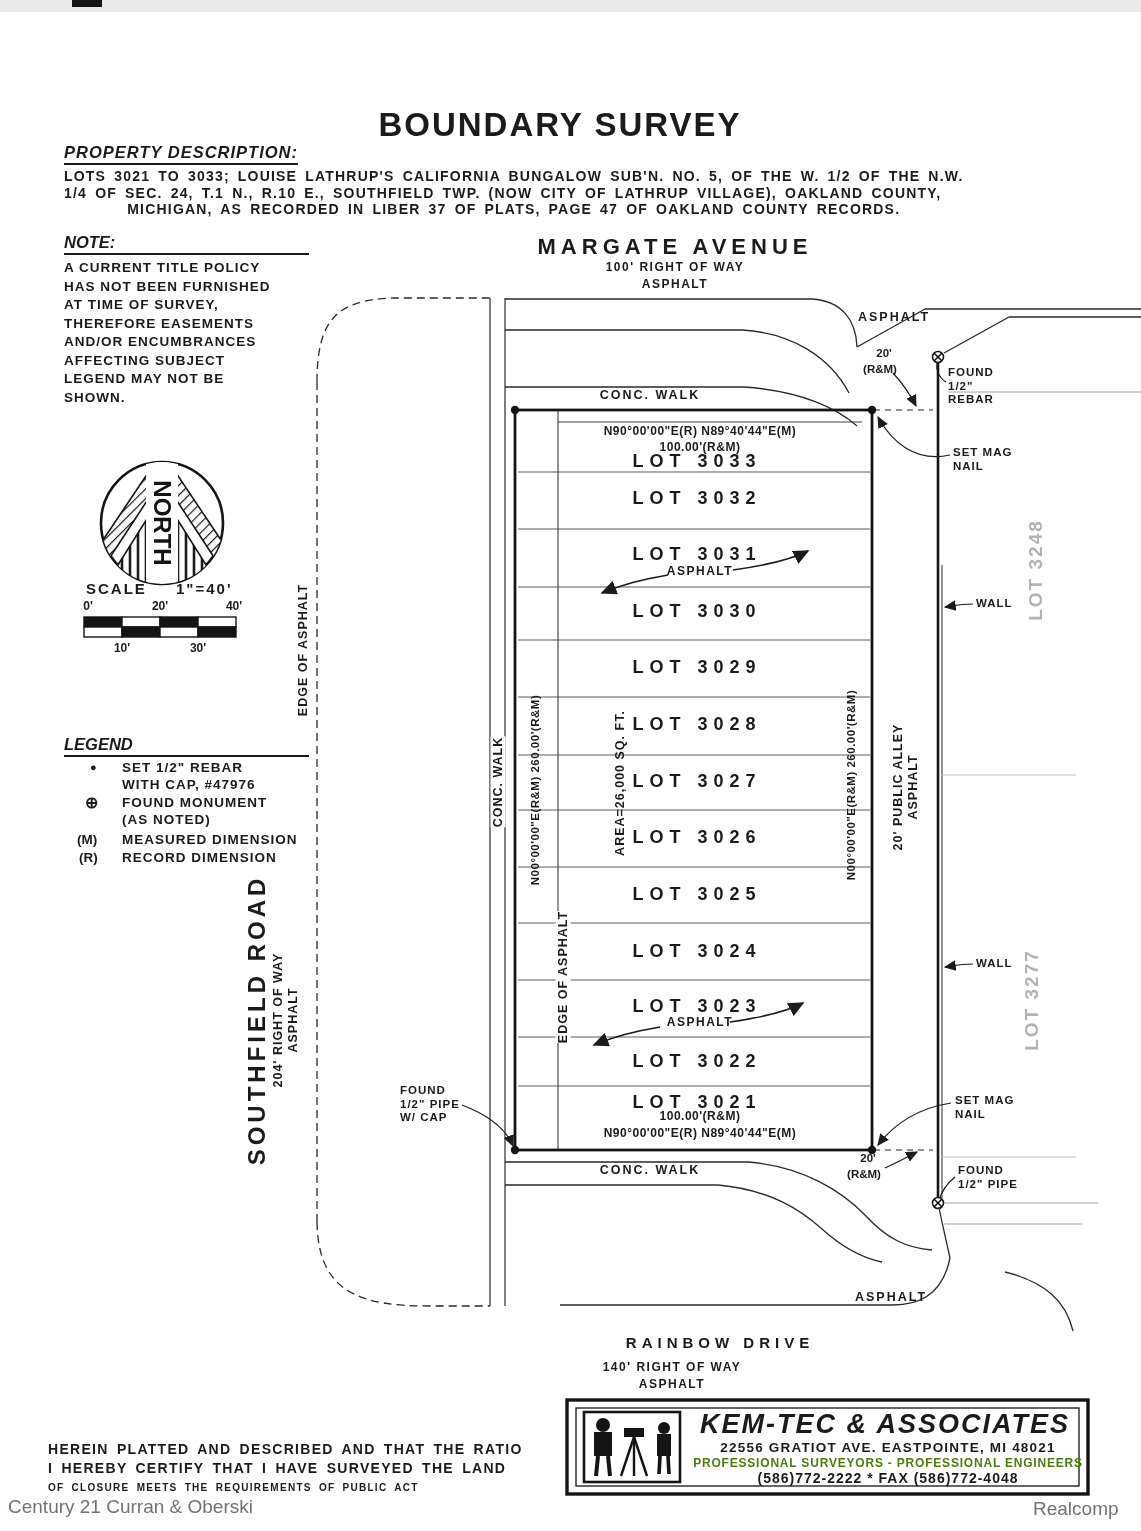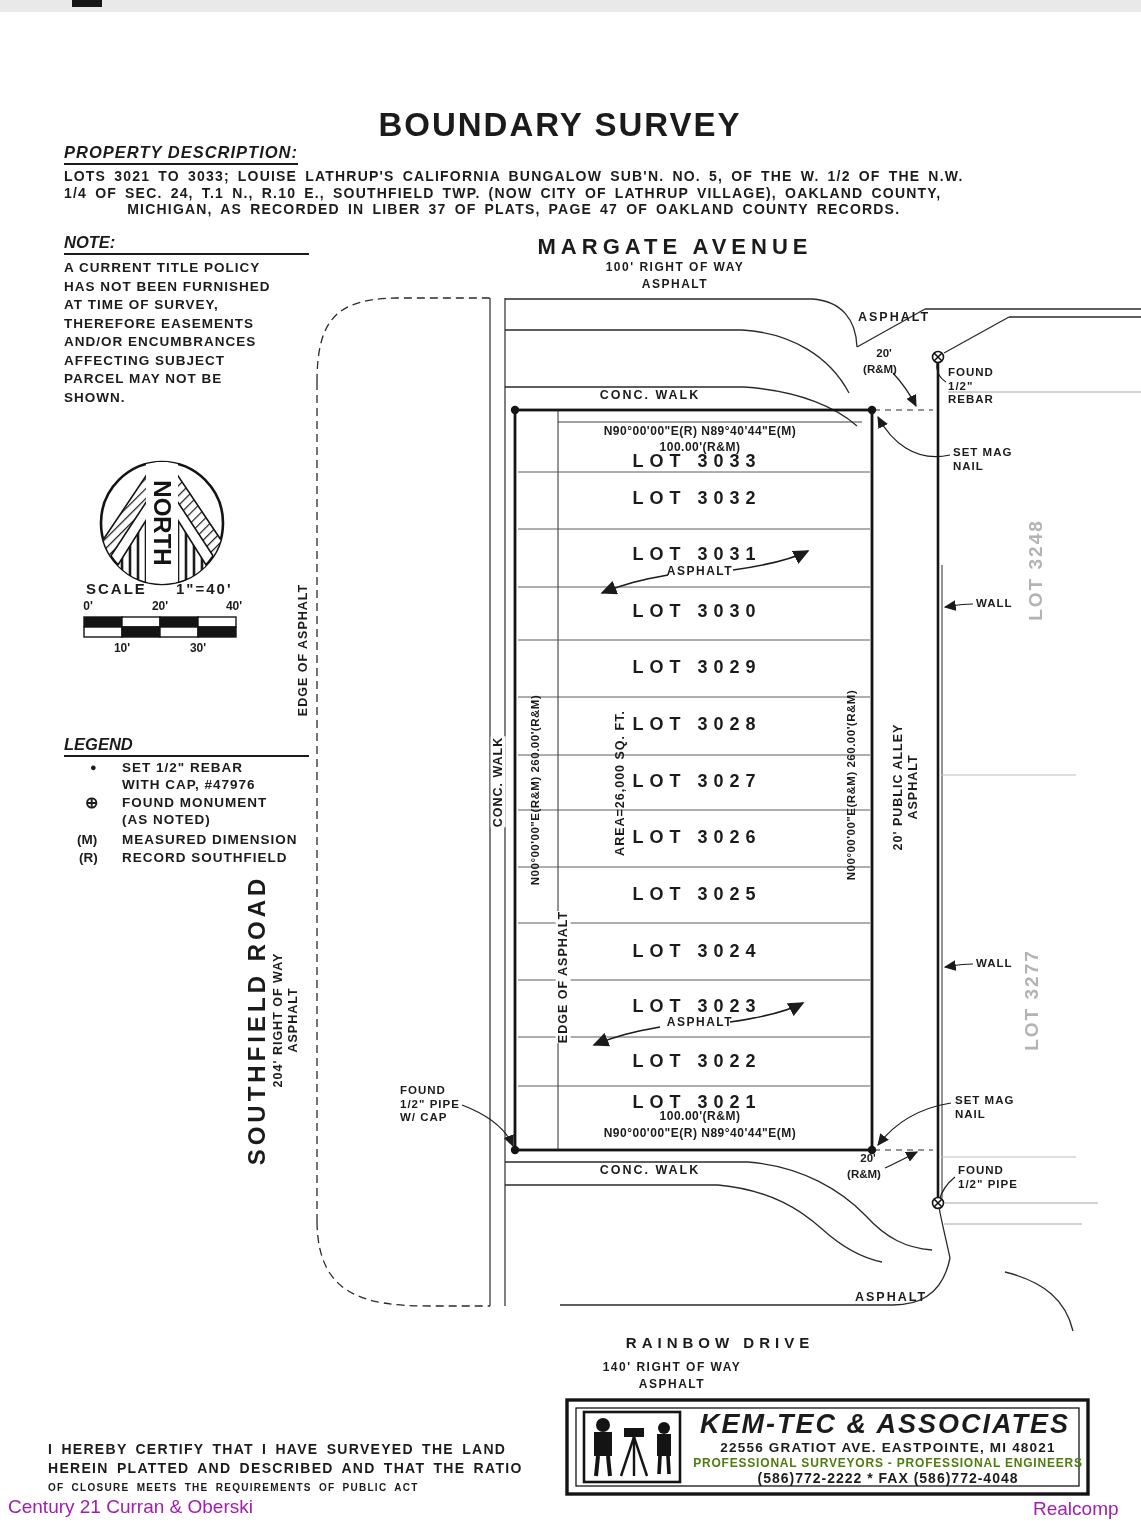--- a/index.html
+++ b/index.html
@@ -3,21 +3,21 @@
 <meta charset="utf-8">
 <style>
   html,body{margin:0;padding:0;background:#ffffff;}
   #page{position:relative;width:1141px;height:1531px;background:#ffffff;overflow:hidden;}
   .abs{position:absolute;}
   .t{font-family:"Liberation Sans",sans-serif;font-weight:bold;color:#1b1b1b;white-space:nowrap;line-height:1.18;}
   .cx{transform:translateX(-50%);text-align:center;}
   .vr{transform:translate(-50%,-50%) rotate(-90deg);text-align:center;}
   .hd{font-style:italic;border-bottom:2.5px solid #1b1b1b;padding-bottom:1px;}
   .gray{color:#b3b3b3;}
-  .wm{font-family:"Liberation Sans",sans-serif;font-weight:400;color:#a21caf;}
+  .wm{font-family:"Liberation Sans",sans-serif;font-weight:400;color:#737373;}
   .scanband{position:absolute;top:0;left:0;width:1141px;height:12px;background:#e9e9e9;}
 </style>
 </head>
 <body>
 
 <div id="page">
 
   <div class="scanband"></div>
 
   <svg class="abs" style="left:0;top:0;z-index:1;" width="1141" height="1531" viewBox="0 0 1141 1531">
@@ -184,21 +184,21 @@
   </div>
 
   <div class="abs t hd" style="left:64px;top:233px;font-size:16.5px;width:245px;z-index:2;">NOTE:</div>
   <div class="abs" style="left:64px;top:259px;z-index:2;">
     <div class="t" style="font-size:13.5px;letter-spacing:1px;line-height:18.5px;">A CURRENT TITLE POLICY</div>
     <div class="t" style="font-size:13.5px;letter-spacing:1px;line-height:18.5px;">HAS NOT BEEN FURNISHED</div>
     <div class="t" style="font-size:13.5px;letter-spacing:1px;line-height:18.5px;">AT TIME OF SURVEY,</div>
     <div class="t" style="font-size:13.5px;letter-spacing:1px;line-height:18.5px;">THEREFORE EASEMENTS</div>
     <div class="t" style="font-size:13.5px;letter-spacing:1px;line-height:18.5px;">AND/OR ENCUMBRANCES</div>
     <div class="t" style="font-size:13.5px;letter-spacing:1px;line-height:18.5px;">AFFECTING SUBJECT</div>
-    <div class="t" style="font-size:13.5px;letter-spacing:1px;line-height:18.5px;">PARCEL MAY NOT BE</div>
+    <div class="t" style="font-size:13.5px;letter-spacing:1px;line-height:18.5px;">LEGEND MAY NOT BE</div>
     <div class="t" style="font-size:13.5px;letter-spacing:1px;line-height:18.5px;">SHOWN.</div>
   </div>
 
   <div class="abs t" style="left:86px;top:580px;font-size:15px;letter-spacing:2px;z-index:2;">SCALE</div>
   <div class="abs t" style="left:176px;top:580px;font-size:15px;letter-spacing:2px;z-index:2;">1"=40'</div>
   <div class="abs t cx" style="left:88px;top:599px;font-size:12px;z-index:2;">0'</div>
   <div class="abs t cx" style="left:160px;top:599px;font-size:12px;z-index:2;">20'</div>
   <div class="abs t cx" style="left:234px;top:599px;font-size:12px;z-index:2;">40'</div>
   <div class="abs t cx" style="left:122px;top:641px;font-size:12px;z-index:2;">10'</div>
   <div class="abs t cx" style="left:198px;top:641px;font-size:12px;z-index:2;">30'</div>
@@ -206,21 +206,21 @@
   <div class="abs t hd" style="left:64px;top:735px;font-size:16.5px;width:245px;z-index:2;">LEGEND</div>
   <div class="abs t" style="left:90px;top:761px;font-size:11px;z-index:2;">●</div>
   <div class="abs t" style="left:122px;top:760px;font-size:13.5px;letter-spacing:1px;z-index:2;">SET 1/2" REBAR</div>
   <div class="abs t" style="left:122px;top:777px;font-size:13.5px;letter-spacing:1px;z-index:2;">WITH CAP, #47976</div>
   <div class="abs t" style="left:85px;top:794px;font-size:16px;z-index:2;">⊕</div>
   <div class="abs t" style="left:122px;top:795px;font-size:13.5px;letter-spacing:1px;z-index:2;">FOUND MONUMENT</div>
   <div class="abs t" style="left:122px;top:812px;font-size:13.5px;letter-spacing:1px;z-index:2;">(AS NOTED)</div>
   <div class="abs t" style="left:77px;top:832px;font-size:13.5px;z-index:2;">(M)</div>
   <div class="abs t" style="left:122px;top:832px;font-size:13.5px;letter-spacing:1px;z-index:2;">MEASURED DIMENSION</div>
   <div class="abs t" style="left:79px;top:850px;font-size:13.5px;z-index:2;">(R)</div>
-  <div class="abs t" style="left:122px;top:850px;font-size:13.5px;letter-spacing:1px;z-index:2;">RECORD SOUTHFIELD</div>
+  <div class="abs t" style="left:122px;top:850px;font-size:13.5px;letter-spacing:1px;z-index:2;">RECORD DIMENSION</div>
 
   <div class="abs t cx" style="left:675px;top:234px;font-size:22px;letter-spacing:5px;z-index:2;">MARGATE AVENUE</div>
   <div class="abs t cx" style="left:675px;top:260px;font-size:12px;letter-spacing:1.5px;z-index:2;">100' RIGHT OF WAY</div>
   <div class="abs t cx" style="left:675px;top:277px;font-size:12px;letter-spacing:1.5px;z-index:2;">ASPHALT</div>
   <div class="abs t cx" style="left:672px;top:1334px;font-size:15px;letter-spacing:5px;z-index:2;margin-left:48px;">RAINBOW DRIVE</div>
   <div class="abs t cx" style="left:672px;top:1360px;font-size:12px;letter-spacing:1.5px;z-index:2;">140' RIGHT OF WAY</div>
   <div class="abs t cx" style="left:672px;top:1377px;font-size:12px;letter-spacing:1.5px;z-index:2;">ASPHALT</div>
 
   <div class="abs vr" style="left:272px;top:1020px;z-index:2;">
     <div class="t" style="font-size:24px;letter-spacing:4px;">SOUTHFIELD ROAD</div>
@@ -293,22 +293,22 @@
     <div class="t" style="font-size:11.5px;letter-spacing:1px;">FOUND</div>
     <div class="t" style="font-size:11.5px;letter-spacing:1px;">1/2" PIPE</div>
   </div>
   <div class="abs" style="left:400px;top:1084px;z-index:2;">
     <div class="t" style="font-size:11.5px;letter-spacing:1px;">FOUND</div>
     <div class="t" style="font-size:11.5px;letter-spacing:1px;">1/2" PIPE</div>
     <div class="t" style="font-size:11.5px;letter-spacing:1px;">W/ CAP</div>
   </div>
 
   <div class="abs" style="left:48px;top:1440px;z-index:2;">
+    <div class="t" style="font-size:14px;letter-spacing:1.3px;word-spacing:3px;line-height:19px;">HEREIN PLATTED AND DESCRIBED AND THAT THE RATIO</div>
     <div class="t" style="font-size:14px;letter-spacing:1.3px;word-spacing:3px;line-height:19px;">I HEREBY CERTIFY THAT I HAVE SURVEYED THE LAND</div>
-    <div class="t" style="font-size:14px;letter-spacing:1.3px;word-spacing:3px;line-height:19px;">HEREIN PLATTED AND DESCRIBED AND THAT THE RATIO</div>
     <div class="t" style="font-size:10px;letter-spacing:1.3px;word-spacing:3px;line-height:19px;">OF CLOSURE MEETS THE REQUIREMENTS OF PUBLIC ACT</div>
   </div>
 
   <div class="abs t cx" style="left:885px;top:1409px;font-size:27px;letter-spacing:2px;font-style:italic;z-index:2;">KEM-TEC &amp; ASSOCIATES</div>
   <div class="abs t cx" style="left:888px;top:1440px;font-size:13.5px;letter-spacing:1.2px;z-index:2;">22556 GRATIOT AVE. EASTPOINTE, MI 48021</div>
   <div class="abs t cx" style="left:888px;top:1456px;font-size:12px;letter-spacing:0.8px;color:#4d7c0f;z-index:2;">PROFESSIONAL SURVEYORS - PROFESSIONAL ENGINEERS</div>
   <div class="abs t cx" style="left:888px;top:1470px;font-size:14px;letter-spacing:1px;z-index:2;">(586)772-2222 * FAX (586)772-4048</div>
 
   <div class="abs wm" style="left:8px;top:1496px;font-size:19px;z-index:2;">Century 21 Curran &amp; Oberski</div>
   <div class="abs wm" style="left:1033px;top:1498px;font-size:19px;z-index:2;">Realcomp</div>

